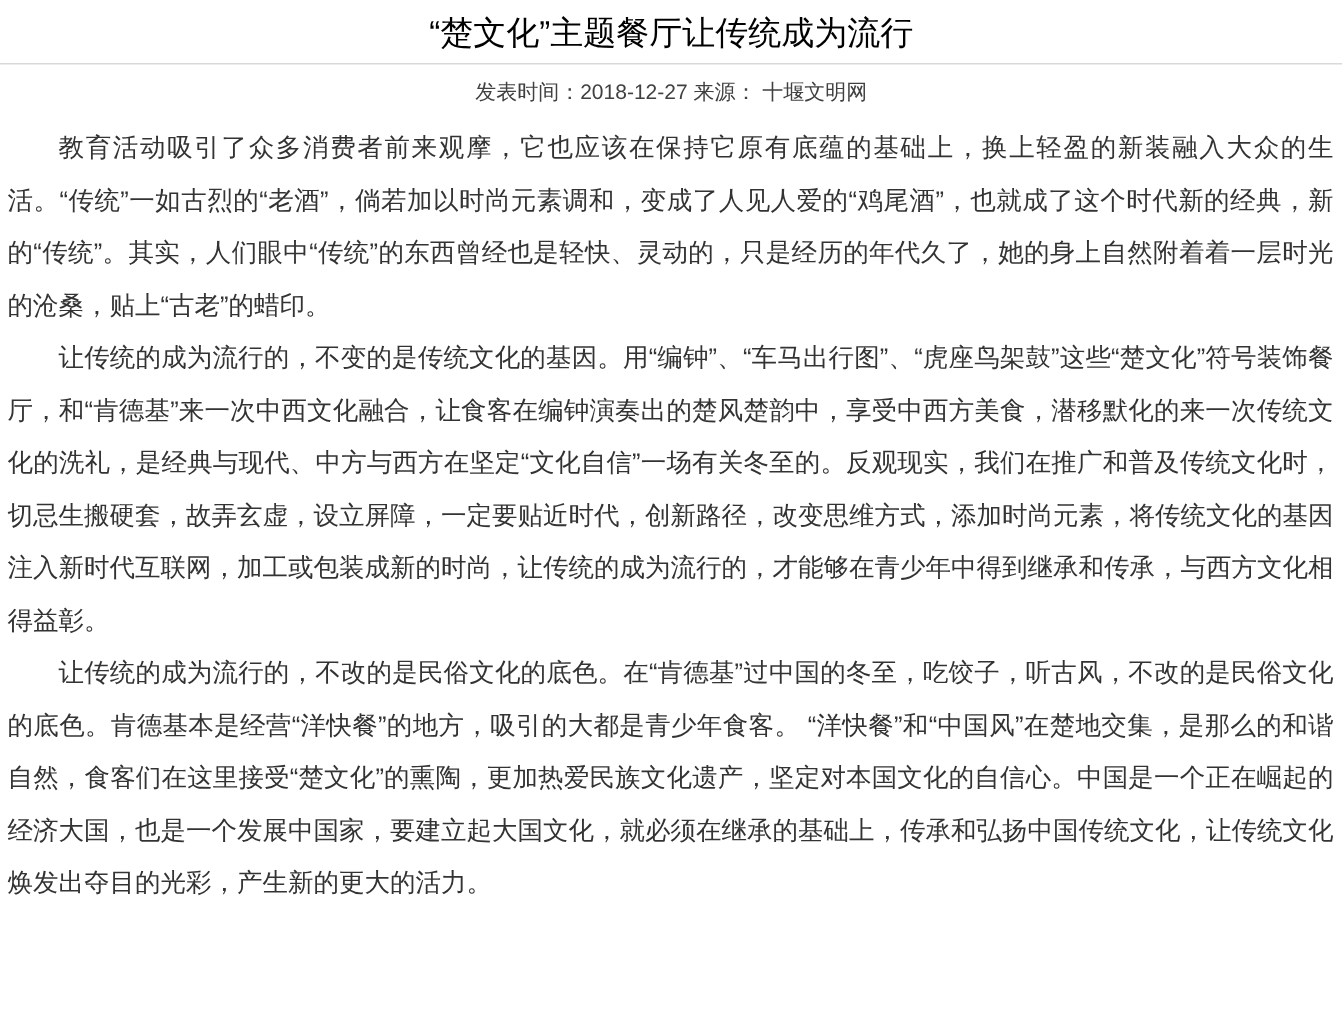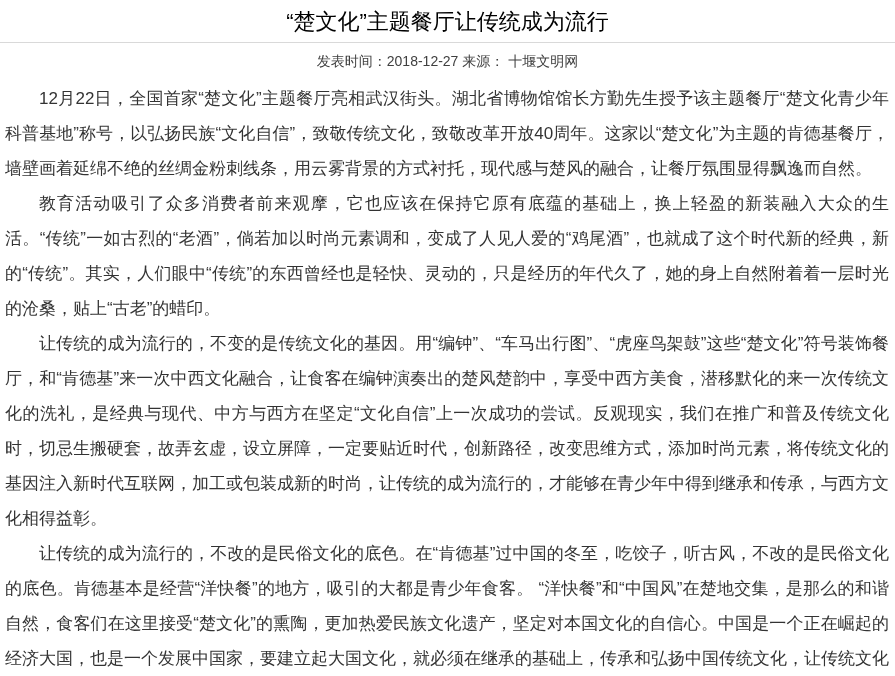--- a/index.html
+++ b/index.html
@@ -55,19 +55,18 @@
 
   <h1 class="article-title">“楚文化”主题餐厅让传统成为流行</h1>
 
   <hr class="divider">
 
   <div class="article-meta">
     <span>发表时间：</span><span>2018-12-27</span><span> 来源： </span><span>十堰文明网</span>
   </div>
 
   <div class="article-body">
-    <p>12月22日，全国首家“楚文化”主题餐厅亮相武汉街头。湖北省博物馆馆长方勤先生授予该主题餐厅“楚文化青少年科普基地”称号，以弘扬民族“文化自信”，致敬传统文化，致敬改革开放40周年。这家以“楚文化”为主题的肯德基餐厅，墙壁画着延绵不绝的丝绸金粉刺线条，用云雾背景的方式衬托，现代感与楚风的融合，让餐厅氛围显得飘逸而自然。</p>
     <p>教育活动吸引了众多消费者前来观摩，它也应该在保持它原有底蕴的基础上，换上轻盈的新装融入大众的生活。“传统”一如古烈的“老酒”，倘若加以时尚元素调和，变成了人见人爱的“鸡尾酒”，也就成了这个时代新的经典，新的“传统”。其实，人们眼中“传统”的东西曾经也是轻快、灵动的，只是经历的年代久了，她的身上自然附着着一层时光的沧桑，贴上“古老”的蜡印。</p>
-    <p>让传统的成为流行的，不变的是传统文化的基因。用“编钟”、“车马出行图”、“虎座鸟架鼓”这些“楚文化”符号装饰餐厅，和“肯德基”来一次中西文化融合，让食客在编钟演奏出的楚风楚韵中，享受中西方美食，潜移默化的来一次传统文化的洗礼，是经典与现代、中方与西方在坚定“文化自信”上一次成功的尝试。反观现实，我们在推广和普及传统文化时，切忌生搬硬套，故弄玄虚，设立屏障，一定要贴近时代，创新路径，改变思维方式，添加时尚元素，将传统文化的基因注入新时代互联网，加工或包装成新的时尚，让传统的成为流行的，才能够在青少年中得到继承和传承，与西方文化相得益彰。</p>
+    <p>让传统的成为流行的，不变的是传统文化的基因。用“编钟”、“车马出行图”、“虎座鸟架鼓”这些“楚文化”符号装饰餐厅，和“肯德基”来一次中西文化融合，让食客在编钟演奏出的楚风楚韵中，享受中西方美食，潜移默化的来一次传统文化的洗礼，是经典与现代、中方与西方在坚定“文化自信”一场有关冬至的。反观现实，我们在推广和普及传统文化时，切忌生搬硬套，故弄玄虚，设立屏障，一定要贴近时代，创新路径，改变思维方式，添加时尚元素，将传统文化的基因注入新时代互联网，加工或包装成新的时尚，让传统的成为流行的，才能够在青少年中得到继承和传承，与西方文化相得益彰。</p>
     <p>让传统的成为流行的，不改的是民俗文化的底色。在“肯德基”过中国的冬至，吃饺子，听古风，不改的是民俗文化的底色。肯德基本是经营“洋快餐”的地方，吸引的大都是青少年食客。 “洋快餐”和“中国风”在楚地交集，是那么的和谐自然，食客们在这里接受“楚文化”的熏陶，更加热爱民族文化遗产，坚定对本国文化的自信心。中国是一个正在崛起的经济大国，也是一个发展中国家，要建立起大国文化，就必须在继承的基础上，传承和弘扬中国传统文化，让传统文化焕发出夺目的光彩，产生新的更大的活力。</p>
   </div>
 
 </div>
 
 </body></html>

